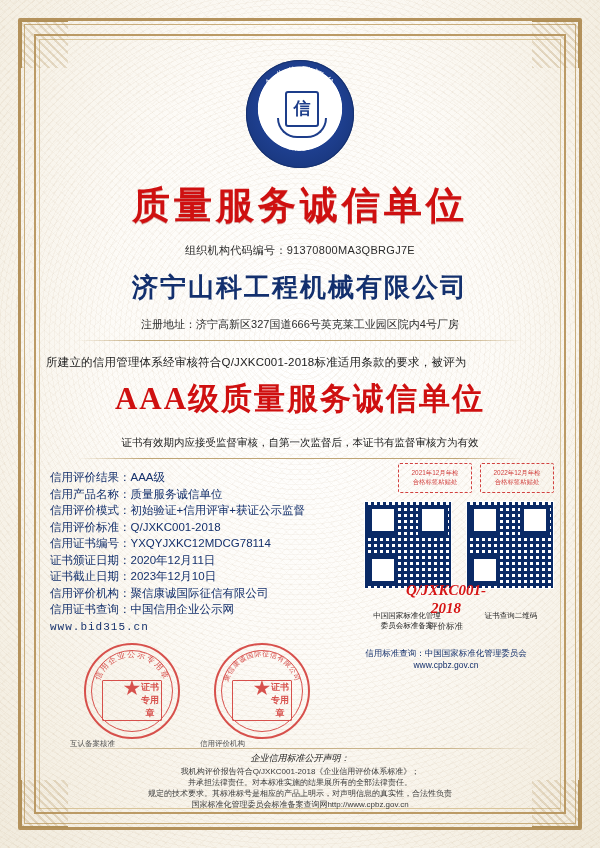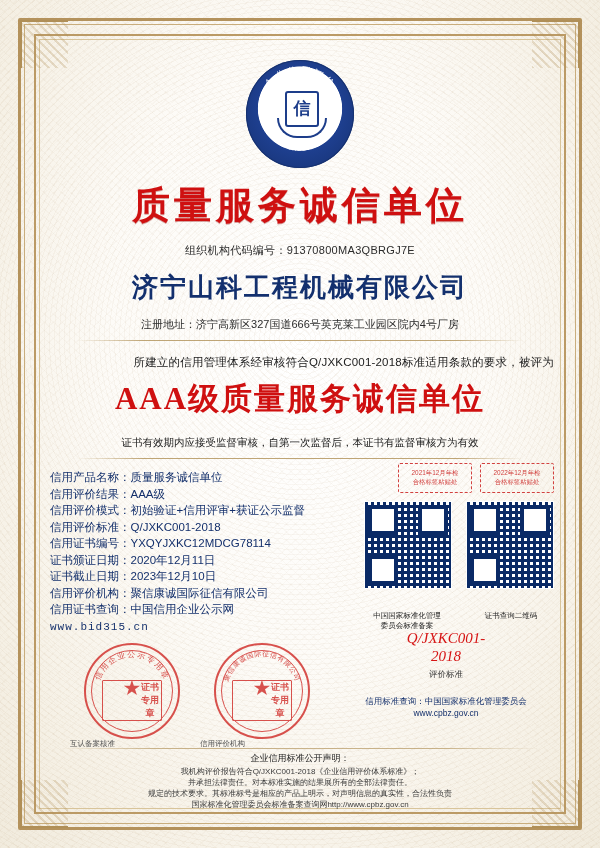--- a/index.html
+++ b/index.html
@@ -102,21 +102,21 @@
   }
   .company{
     text-align:center;font-size:26px;font-weight:bold;color:#13306e;
     margin-top:12px;letter-spacing:2px;
     font-family:"Liberation Serif","DejaVu Serif",serif;
   }
   .addr{
     text-align:center;font-size:11px;color:#2b2b2b;margin-top:12px;
   }
   .statement{
-    text-align:right;font-size:11.5px;color:#1b1b1b;margin-top:14px;letter-spacing:.2px;
+    text-align:left;font-size:11.5px;color:#1b1b1b;margin-top:14px;letter-spacing:.2px;
   }
   .grade{
     text-align:center;margin-top:8px;
     font-size:31px;font-weight:bold;color:#cf1010;letter-spacing:2px;
     font-family:"Liberation Serif","DejaVu Serif",serif;
   }
   .note{
     text-align:center;font-size:10.5px;color:#1b1b1b;margin-top:16px;
   }
   .hr{
@@ -191,32 +191,32 @@
     position:absolute;top:96px;width:120px;font-size:7.5px;color:#555;
   }
   .seal-cap.c1{left:24px;}
   .seal-cap.c2{left:154px;}
 
   
   .stdblock{
     position:absolute;right:0;top:118px;width:216px;text-align:center;
   }
   .stdcode{
-    color:#d61414;font-size:15px;font-weight:normal;font-style:italic;
-    font-family:"Liberation Serif","DejaVu Serif",serif;line-height:18px;margin-top:48px;
+    color:#d61414;font-size:15px;font-weight:bold;font-style:italic;
+    font-family:"Liberation Serif","DejaVu Serif",serif;line-height:18px;
   }
   .stdcap{font-size:8.5px;color:#333;margin-top:4px;}
   .stdquery{font-size:8.5px;color:#14306c;margin-top:14px;line-height:12px;}
 
   
   .footer{
     position:absolute;left:0;right:0;bottom:-6px;text-align:center;
     font-size:8px;color:#3a3a3a;line-height:11px;
   }
-  .footer .ftitle{font-size:9px;color:#222;margin-bottom:2px;}
+  .footer .ftitle{font-size:9px;color:#222;margin-bottom:2px;font-style:italic;}
   .footline{
     margin:0 14px 4px;height:1px;
     background:linear-gradient(to right, rgba(180,150,95,0), rgba(180,150,95,.7) 20%, rgba(180,150,95,.7) 80%, rgba(180,150,95,0));
   }
 </style>
 </head>
 <body>
 
 <div class="cert">
   <div class="tex"></div>
@@ -267,22 +267,22 @@
     <div class="statement">所建立的信用管理体系经审核符合Q/JXKC001-2018标准适用条款的要求，被评为</div>
 
     <div class="grade">AAA级质量服务诚信单位</div>
 
     <div class="note">证书有效期内应接受监督审核，自第一次监督后，本证书有监督审核方为有效</div>
 
     <div class="hr"></div>
 
     <div style="position:relative;">
       <div class="details">
+        <div class="drow"><span class="dlab">信用评价结果：</span><span class="dval">AAA级</span></div>
         <div class="drow"><span class="dlab">信用产品名称：</span><span class="dval">质量服务诚信单位</span></div>
-        <div class="drow"><span class="dlab">信用评价结果：</span><span class="dval">AAA级</span></div>
         <div class="drow"><span class="dlab">信用评价模式：</span><span class="dval">初始验证+信用评审+获证公示监督</span></div>
         <div class="drow"><span class="dlab">信用评价标准：</span><span class="dval">Q/JXKC001-2018</span></div>
         <div class="drow"><span class="dlab">信用证书编号：</span><span class="dval">YXQYJXKC12MDCG78114</span></div>
         <div class="drow"><span class="dlab">证书颁证日期：</span><span class="dval">2020年12月11日</span></div>
         <div class="drow"><span class="dlab">证书截止日期：</span><span class="dval">2023年12月10日</span></div>
         <div class="drow"><span class="dlab">信用评价机构：</span><span class="dval">聚信康诚国际征信有限公司</span></div>
         <div class="drow"><span class="dlab">信用证书查询：</span><span class="dval">中国信用企业公示网</span></div>
         <div class="site">www.bid315.cn</div>
       </div>
 

